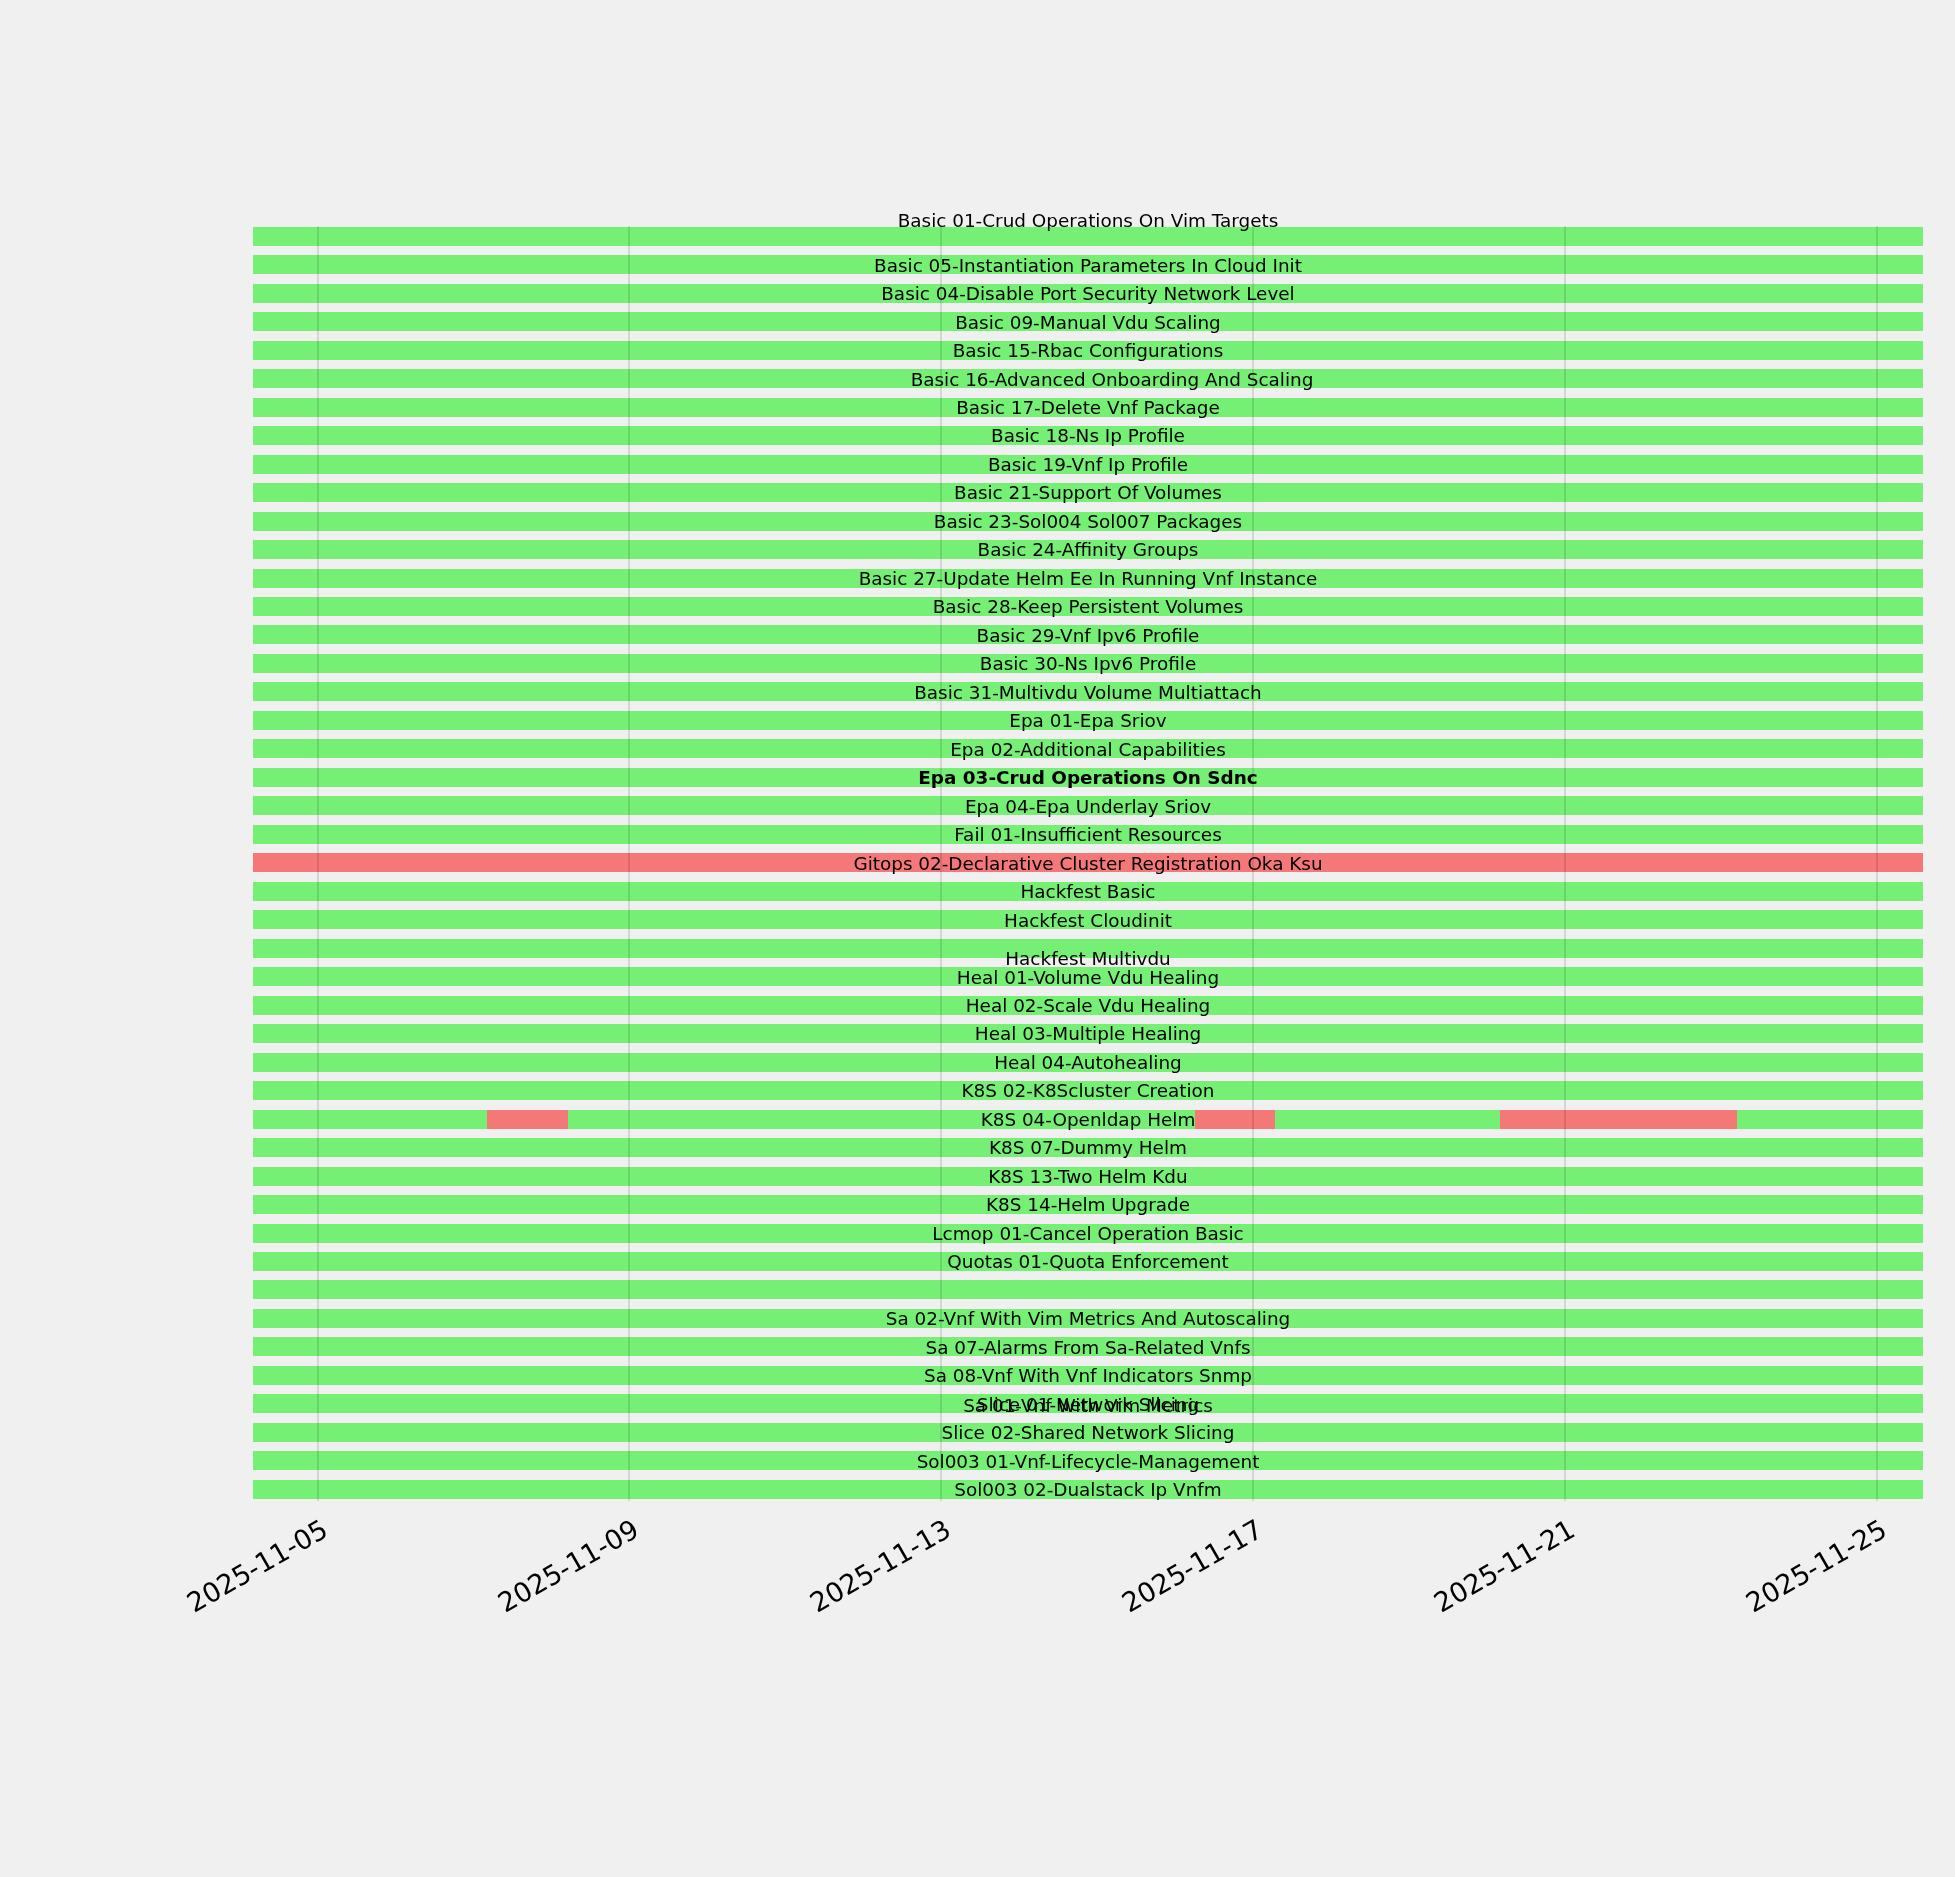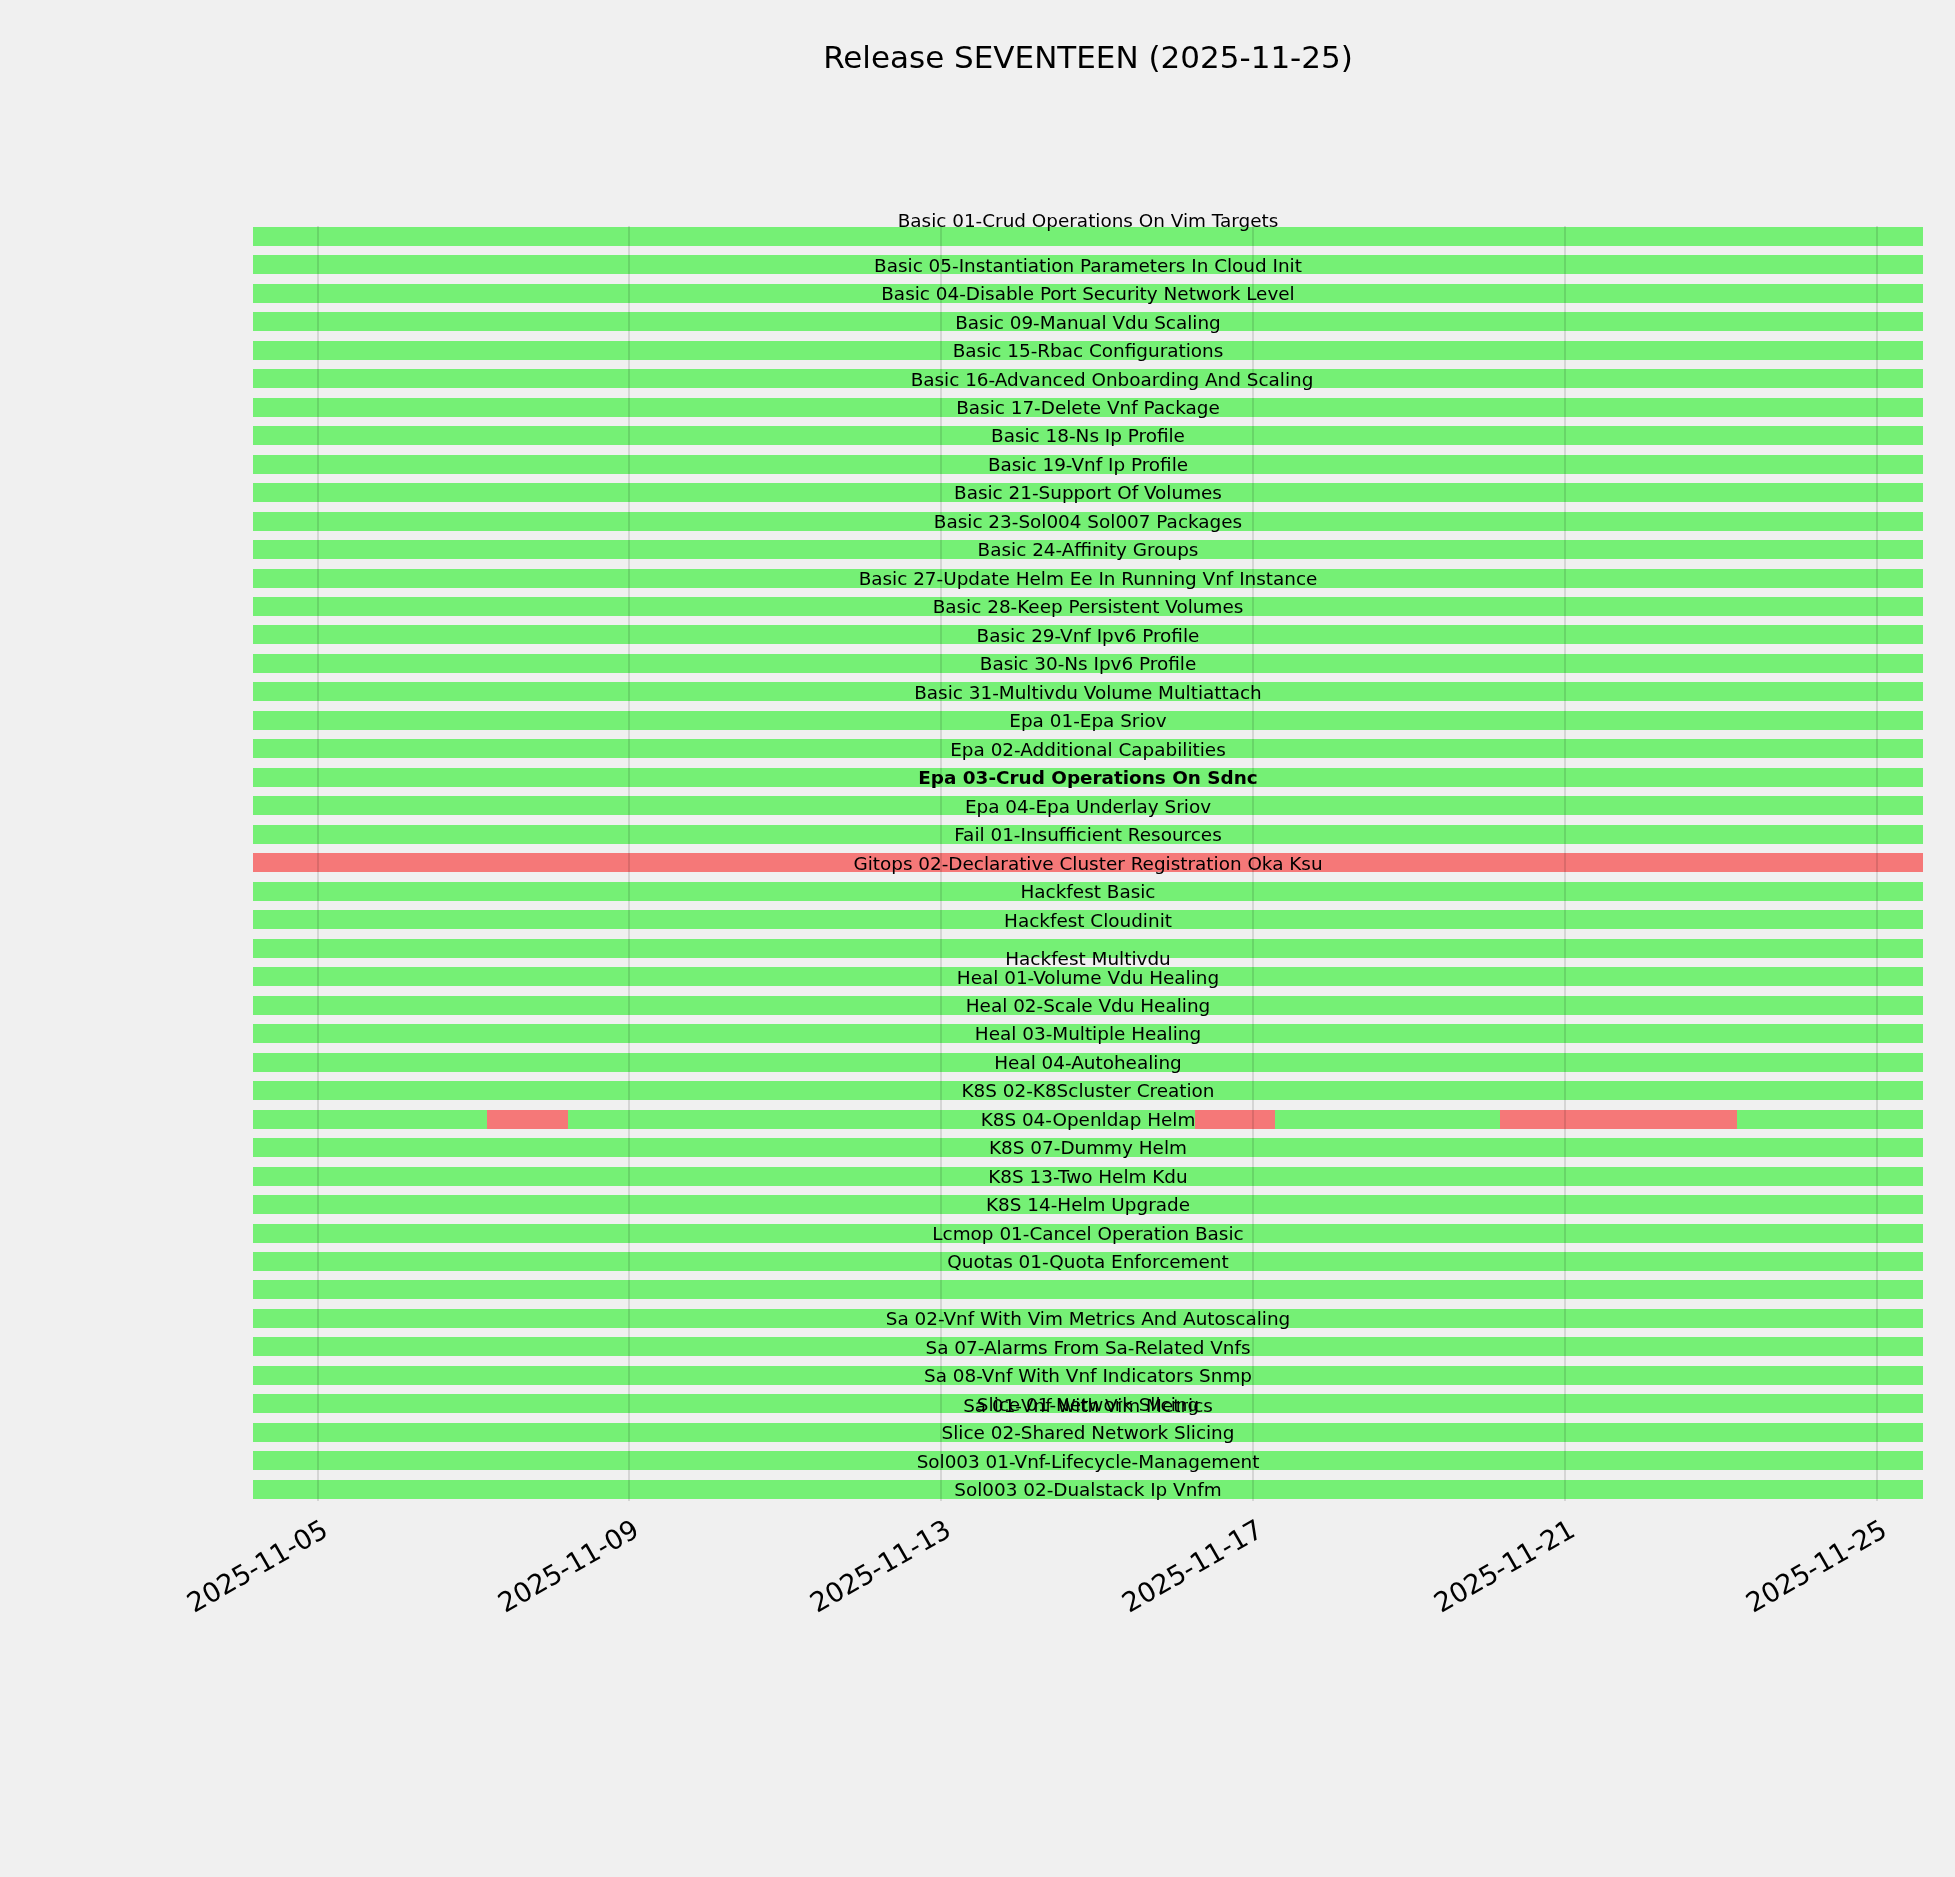--- a/index.html
+++ b/index.html
@@ -28,21 +28,20 @@
     position:absolute;right:0;top:0;white-space:nowrap;
     font-size:27px;line-height:30px;
     transform-origin:100% 0;
     transform:rotate(-30deg);
   }
 </style>
 </head>
 <body>
 
 <div class="figure">
-  <div class="chart-title">Release SEVENTEEN (2025-11-25)</div>
   <div class="plot" id="plot">
       <div class="gantt-row">
         <div class="bar-seg" style="left: 253px; top: 227px; width: 1670px; background: rgb(117, 240, 117);"></div>
         <div class="row-label" style="top: 206px; height: 28px;">Basic 01-Crud Operations On Vim Targets</div>
       </div>
       <div class="gantt-row">
         <div class="bar-seg" style="left: 253px; top: 255px; width: 1670px; background: rgb(117, 240, 117);"></div>
         <div class="row-label" style="top: 251px; height: 28px;">Basic 05-Instantiation Parameters In Cloud Init</div>
       </div>
       <div class="gantt-row">

